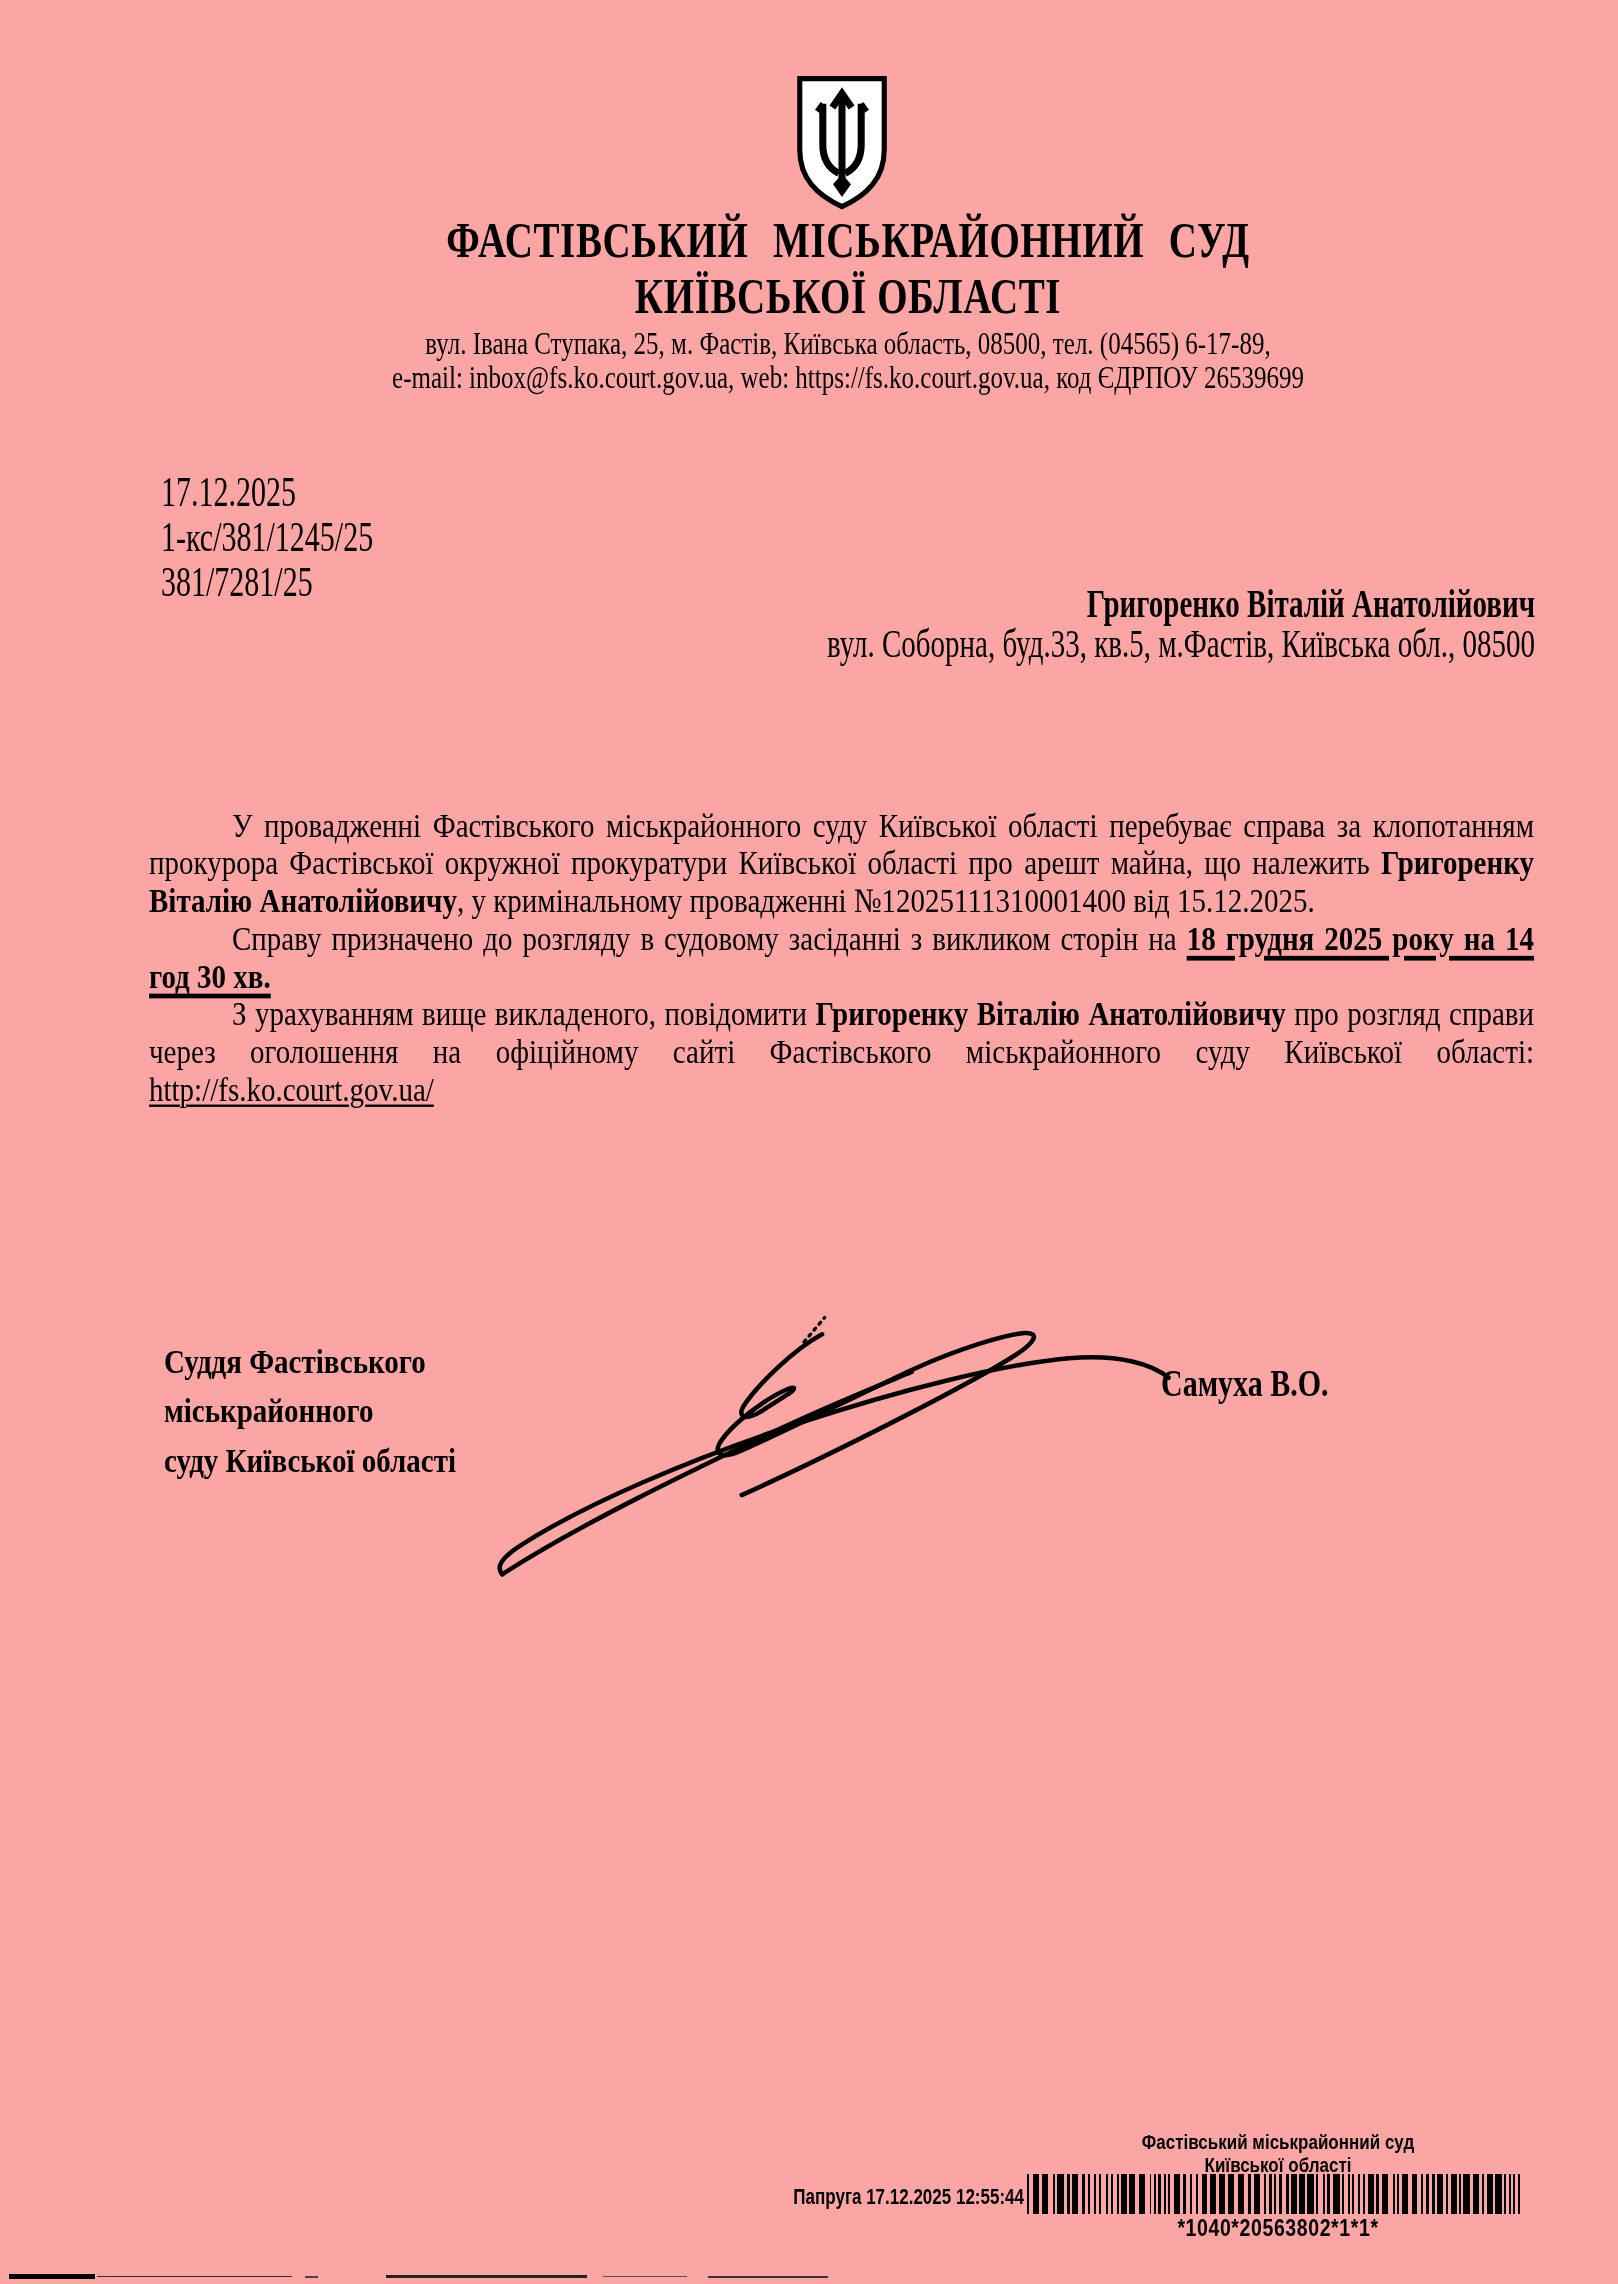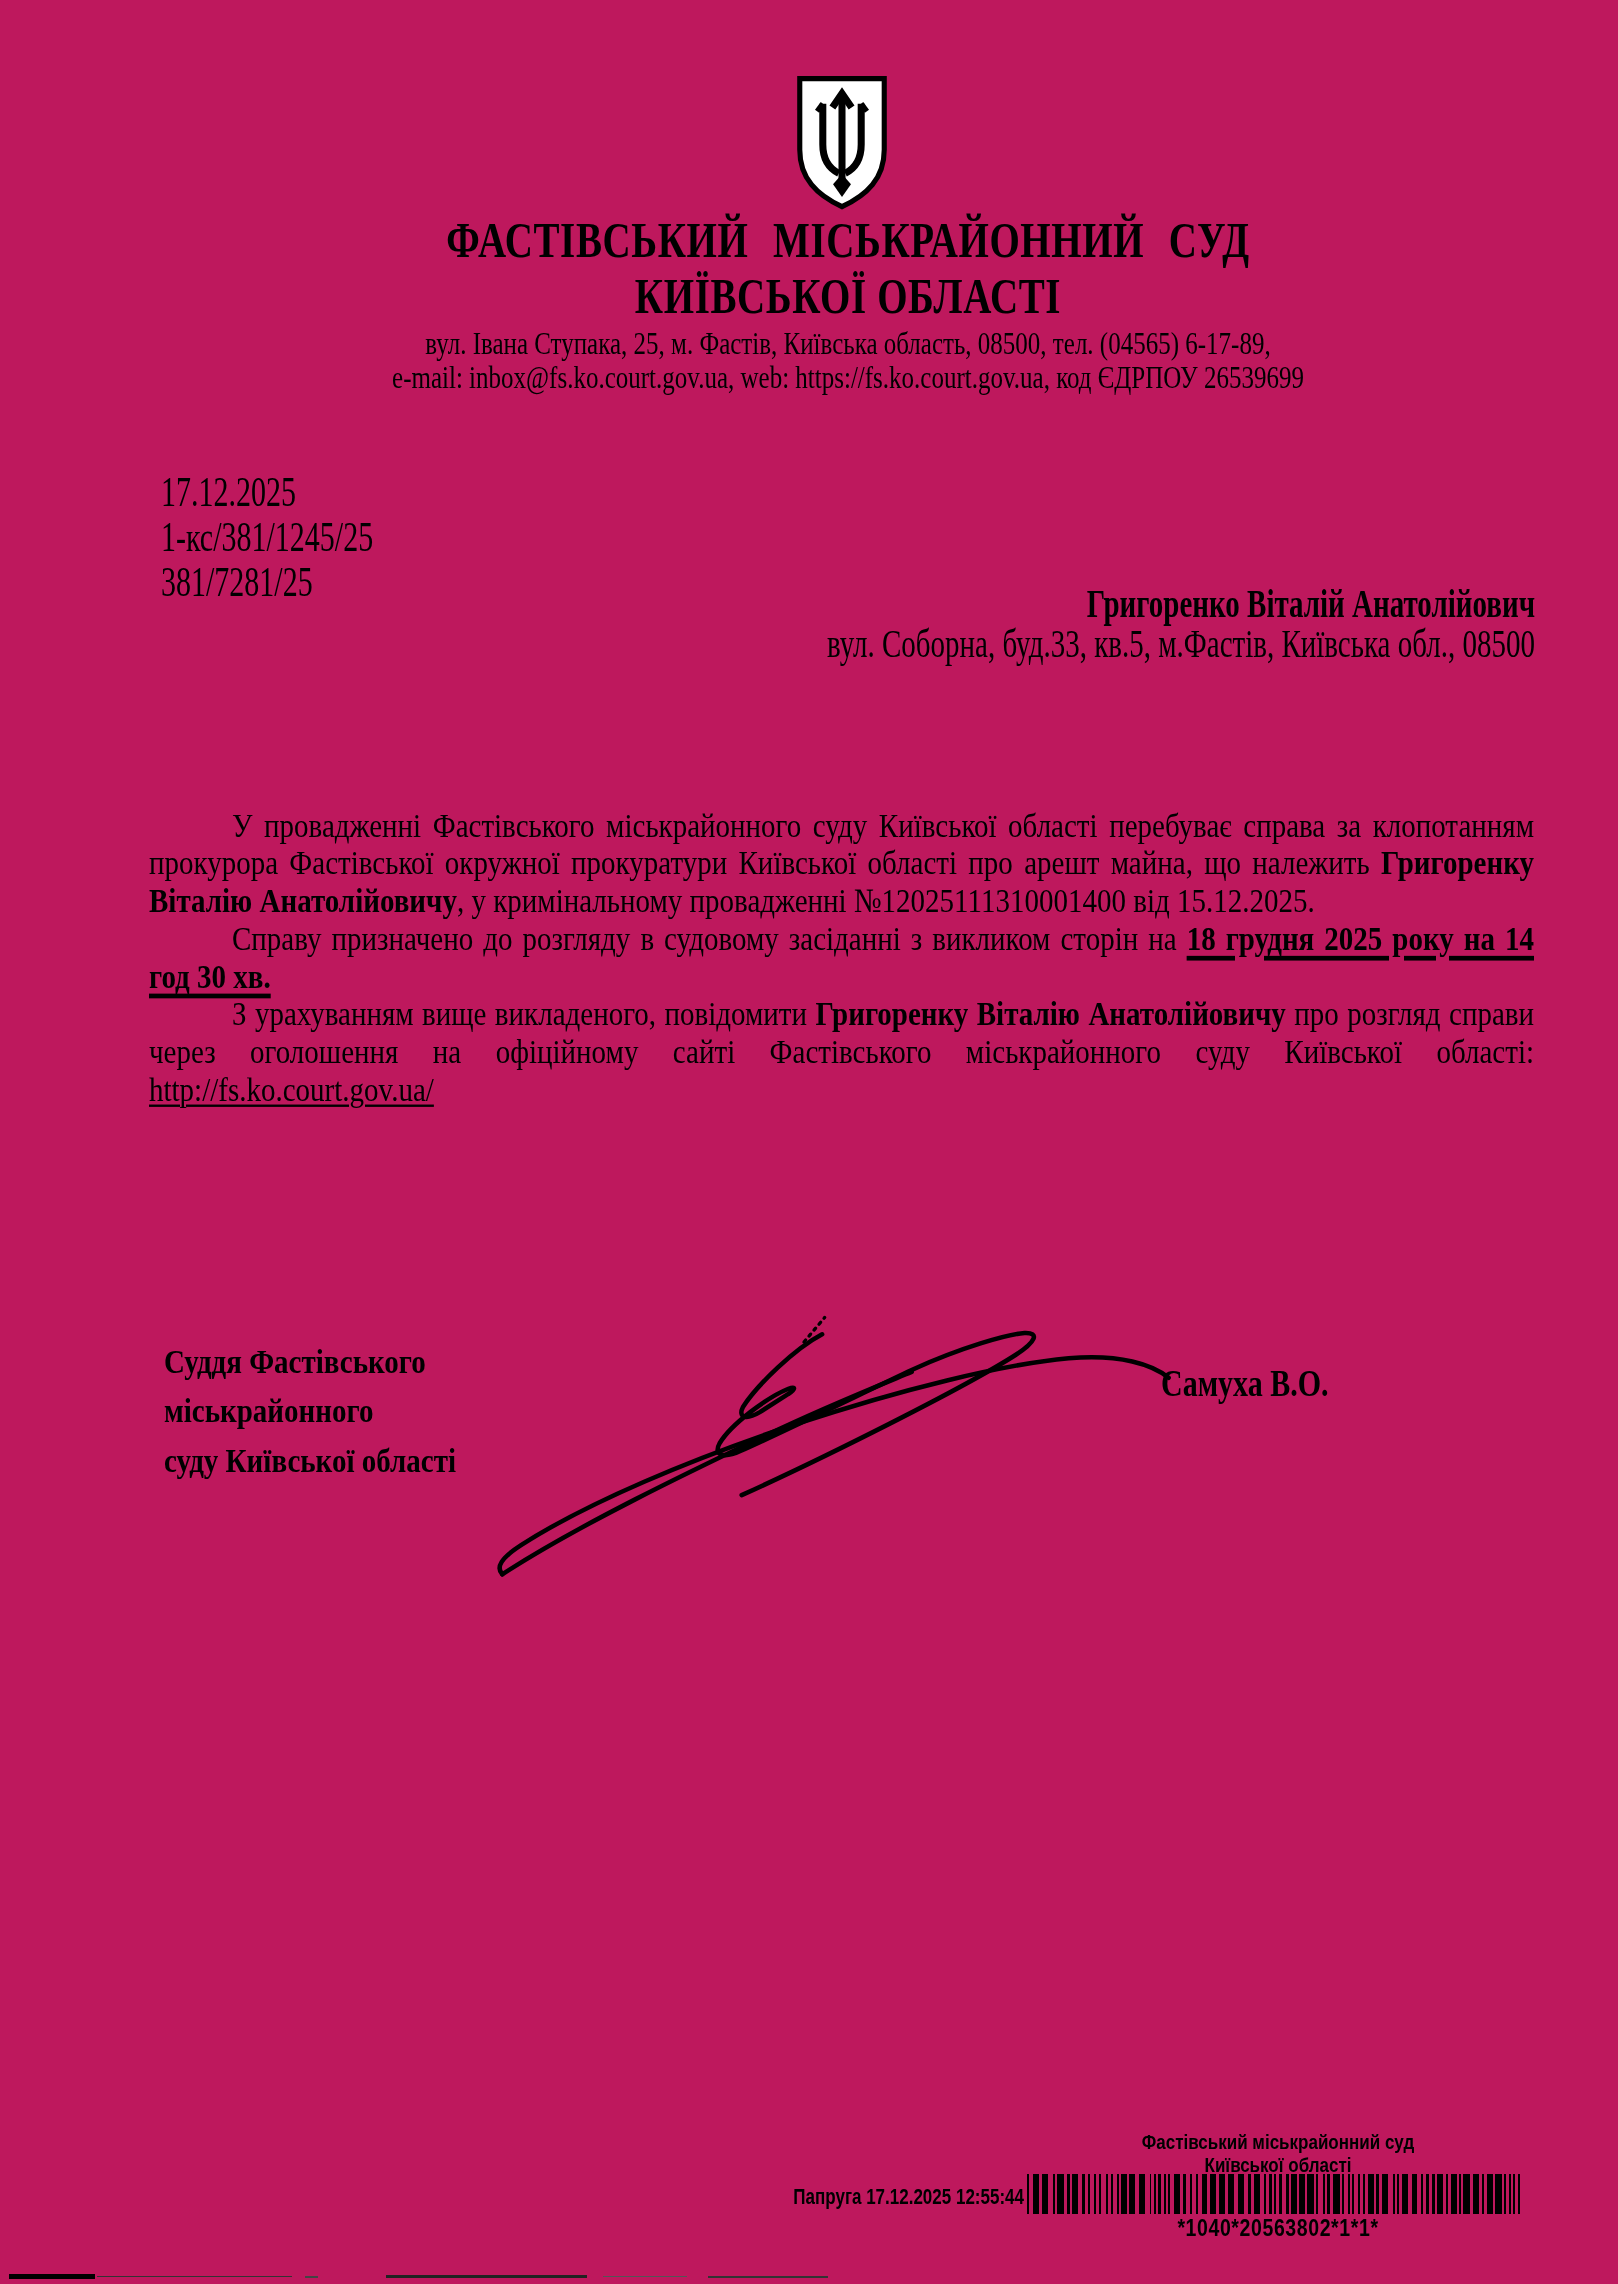--- a/index.html
+++ b/index.html
@@ -1,20 +1,20 @@
 <!DOCTYPE html>
 <html style="font-size:10.4px"><head>
 <meta charset="utf-8">
 <style>
   html,body{margin:0;padding:0;background:#888;}
   .page{
     position:relative;
     width:1618px;height:2284px;
     margin:0 auto;
-    background:#be185d;
+    background:#fca5a5;
     color:#000;
     font-family:"Liberation Serif","DejaVu Serif",serif;
     overflow:hidden;
   }
   .b{font-weight:bold;}
   
   .emblem{position:absolute;left:794px;top:74px;width:96px;height:138px;}
   .title{
     position:absolute;left:78px;width:1540px;text-align:center;
     font-weight:bold;font-size:39px;line-height:42px;letter-spacing:0.6px;

